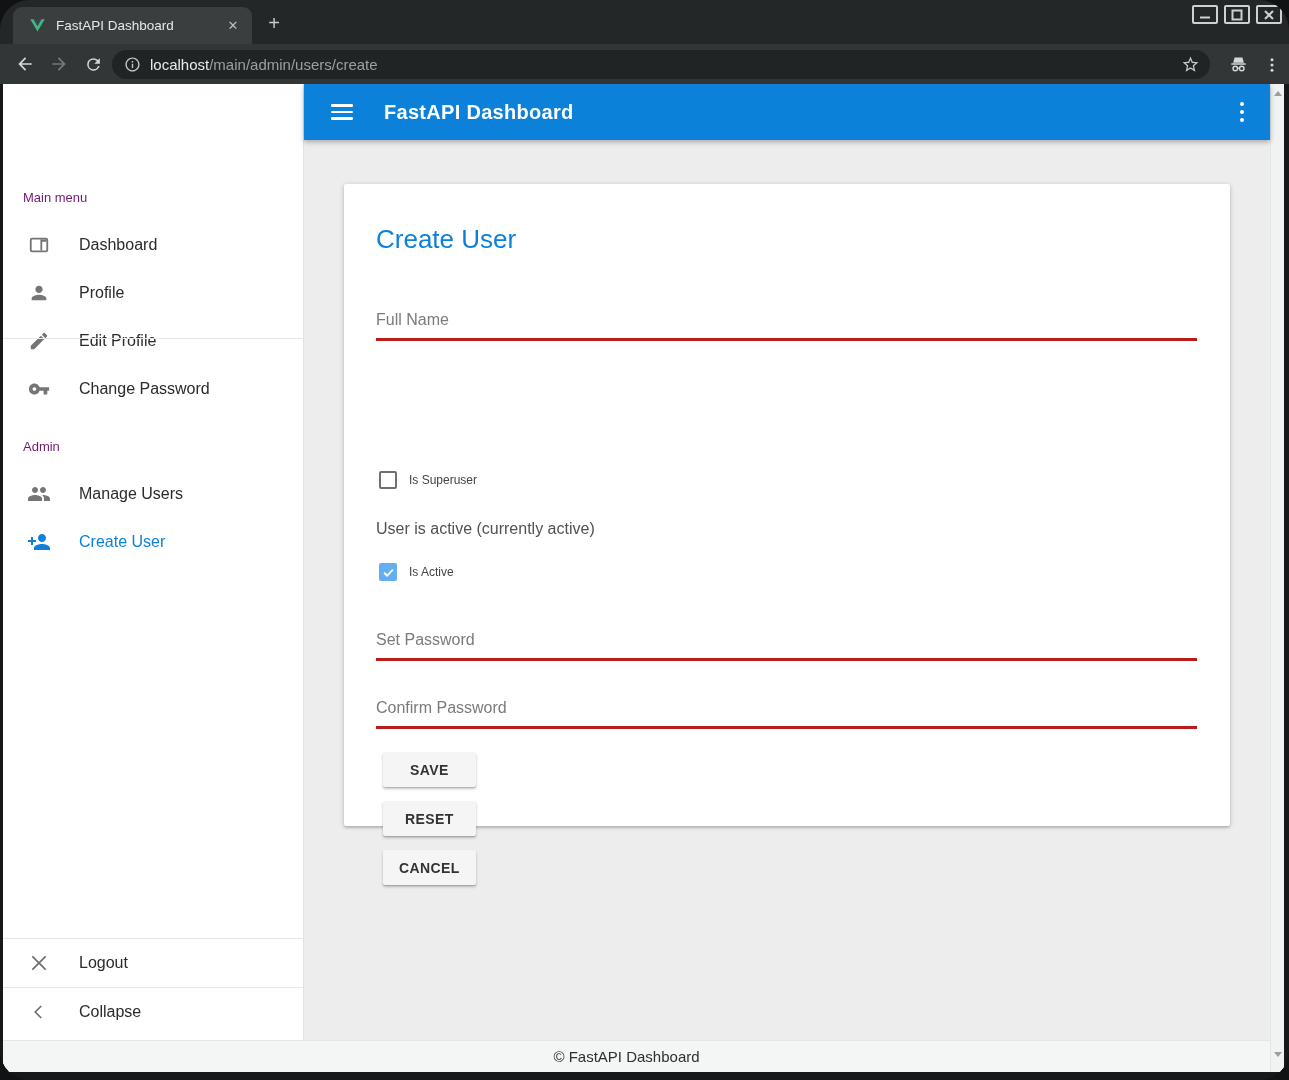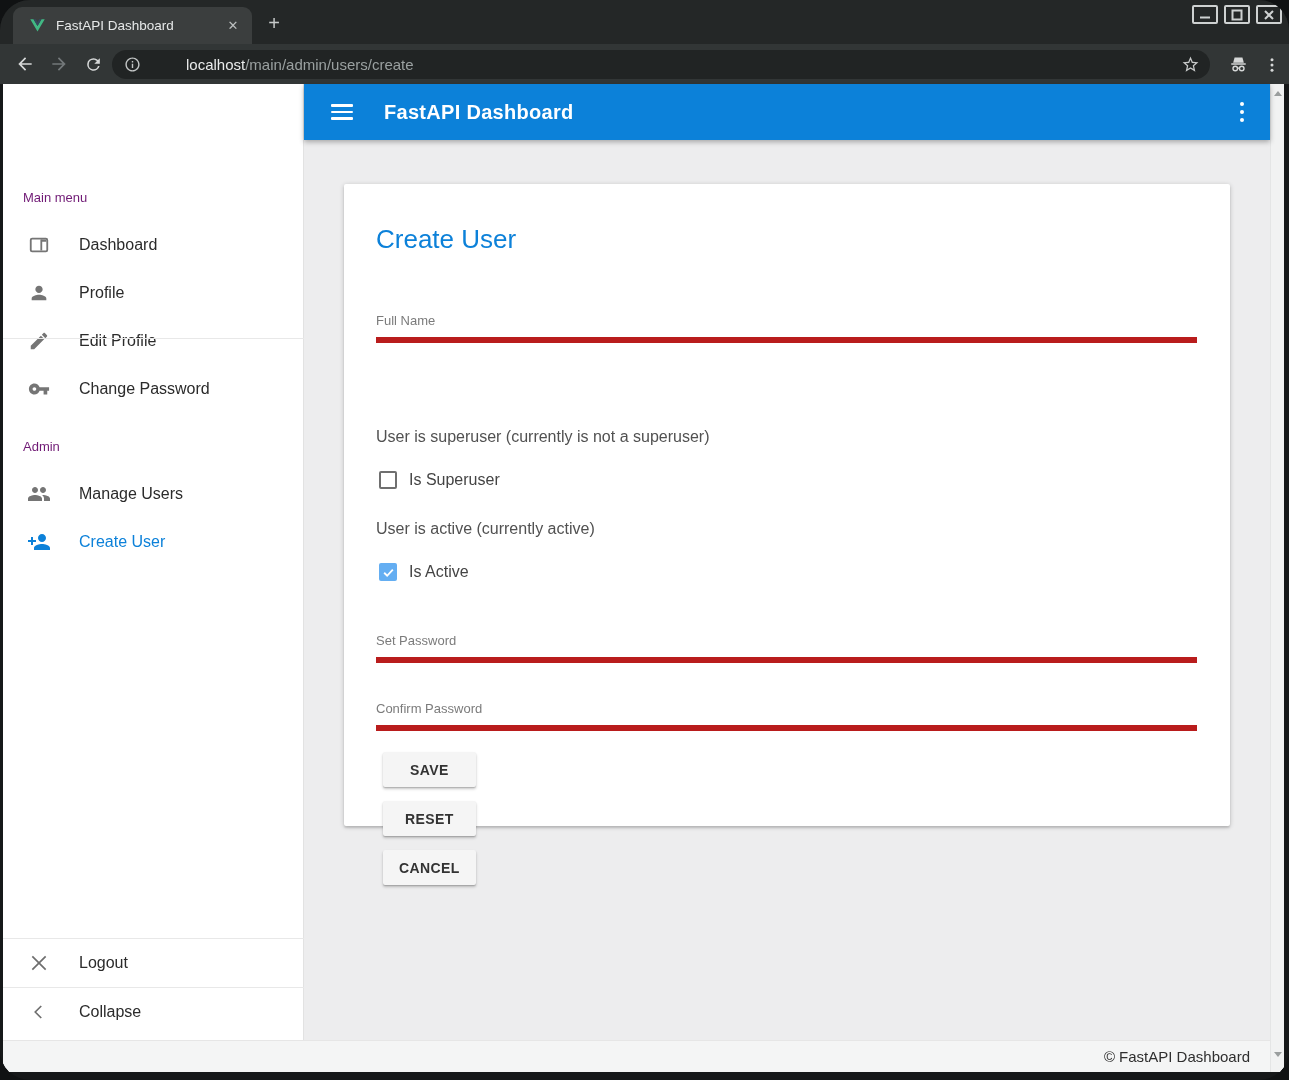--- a/index.html
+++ b/index.html
@@ -13,21 +13,21 @@
   .tab-title { flex:1; margin-left:10px; font-size:13.5px; color:#e6e8e8; white-space:nowrap; overflow:hidden; }
   .tab-close { width:18px; height:18px; color:#bcbfbf; font-size:13px; line-height:18px; text-align:center; cursor:default; }
   .new-tab { position:absolute; left:263px; top:13px; width:22px; height:22px; color:#c6c9c9; font-size:20px; line-height:21px; text-align:center; }
   .win-controls { position:absolute; right:7px; top:5px; display:flex; gap:6px; }
   .win-btn { width:26px; height:19px; border:2px solid #ced1d1; border-radius:2px; color:#ced1d1; display:flex; align-items:center; justify-content:center; font-size:11px; line-height:1; }
   .win-btn svg { display:block; }
 
   .toolbar { position:absolute; left:0; top:44px; width:1289px; height:40px; background:#323636; display:flex; align-items:center; }
   .nav-ico { width:24px; height:24px; margin-left:10px; display:flex; align-items:center; justify-content:center; }
   .nav-ico:first-child { margin-left:13px; }
-  .omnibox { position:absolute; left:112px; top:6px; width:1098px; height:29px; background:#212424; border-radius:15px; display:flex; align-items:center; padding:0 10px 0 12px;gap:36px; }
+  .omnibox { position:absolute; left:112px; top:6px; width:1098px; height:29px; background:#212424; border-radius:15px; display:flex; align-items:center; padding:0 10px 0 12px; }
   .omnibox .url { flex:1; margin-left:9px; font-size:15px; white-space:nowrap; overflow:hidden; }
   .url-host { color:#e9ebeb; }
   .url-path { color:#9aa0a0; }
   .tool-right { position:absolute; right:8px; top:6px; display:flex; align-items:center; height:29px; gap:14px; }
 
   
   .page { position:absolute; left:3px; top:84px; width:1281px; height:988px; background:#ffffff; }
 
   
   .scrollbar { position:absolute; right:0; top:0; width:14px; height:988px; background:#f1f2f2; border-left:1px solid #e4e5e5; }
@@ -50,33 +50,33 @@
   .hamburger span { display:block; width:22px; height:2.5px; background:#fff; border-radius:1px; }
   .appbar-title { margin-left:29px; color:#fff; font-size:20px; font-weight:700; letter-spacing:.3px; }
   .appbar-kebab { margin-left:auto; margin-right:26px; display:flex; flex-direction:column; gap:3.5px; align-items:center; }
   .appbar-kebab i { width:4.5px; height:4.5px; background:#fff; border-radius:50%; }
 
   
   .main { position:absolute; left:301px; top:56px; width:966px; height:900px; background:#ededee; }
   .card { position:absolute; left:40px; top:44px; width:886px; height:642px; background:#fff; border-radius:2px; box-shadow:0 1px 5px rgba(0,0,0,.2), 0 2px 2px rgba(0,0,0,.12); }
   .card-title { position:absolute; left:32px; top:40px; font-size:26px; color:#0c81d9; }
   .field { position:absolute; left:32px; width:821px; }
-  .field input { width:100%; border:none; outline:none; border-bottom:6px solid #b91c1c; background:transparent; font-family:"Liberation Sans",sans-serif; font-size:13px; color:#333; padding:0 0 9px 0; }
+  .field input { width:100%; border:none; outline:none; border-bottom:3px solid #b91c1c; background:transparent; font-family:"Liberation Sans",sans-serif; font-size:16px; color:#333; padding:0 0 9px 0; }
   .field input::placeholder { color:#7b7b7b; opacity:1; }
   .note { position:absolute; left:32px; font-size:16px; color:#515151; }
   .check-row { position:absolute; left:35px; display:flex; align-items:center; }
   .checkbox { width:18px; height:18px; border-radius:2px; }
   .checkbox.unchecked { border:2px solid #6f6f6f; background:#fff; }
   .checkbox.checked { background:#64aef2; display:flex; align-items:center; justify-content:center; }
-  .check-row .clbl { margin-left:12px; font-size:16px; color:#444; }
+  .check-row .clbl { margin-left:12px; font-size:12px; color:#444; }
   .btn-row { position:absolute; left:39px; top:568px; display:flex; gap:14px;flex-direction:column; }
   .btn { min-width:88px; height:35px; padding:0 16px; background:#f5f5f5; border:none; border-radius:2px; box-shadow:0 2px 3px rgba(0,0,0,.22), 0 1px 1px rgba(0,0,0,.14); font-family:"Liberation Sans",sans-serif; font-size:14px; font-weight:700; letter-spacing:.4px; color:#333; cursor:pointer; }
 
   
-  .footer { position:absolute; left:0; top:956px; width:1281px; height:32px; background:#f4f5f5; border-top:1px solid #e6e6e6; display:flex; align-items:center; justify-content:flex-end; padding-right:34px; font-size:15px; color:#2f2f2f; }
+  .footer { position:absolute; left:0; top:956px; width:1281px; height:32px; background:#f4f5f5; border-top:1px solid #e6e6e6; display:flex; align-items:center; justify-content:center; padding-right:34px; font-size:15px; color:#2f2f2f; }
 </style>
 </head>
 <body>
 
 <div class="screen">
 
   <div class="titlebar">
     <div class="tab">
       <svg class="tab-favicon" viewBox="0 0 24 24">
         <path fill="#41b883" d="M12 20.5 1.8 3h4.6L12 12.8 17.6 3h4.6L12 20.5z"></path>
@@ -252,21 +252,20 @@
 
     <div class="main">
       <div class="card">
         <div class="card-title">Create User</div>
 
         <div class="field" style="top:127px">
           <input type="text" placeholder="Full Name" style="">
         </div>
 
 
-        <div class="note" style="top:244px">User is superuser (currently is not a superuser)</div>
 
         <div class="check-row" style="top:287px">
           <span class="checkbox unchecked"></span>
           <span class="clbl">Is Superuser</span>
         </div>
 
         <div class="note" style="top:336px">User is active (currently active)</div>
 
         <div class="check-row" style="top:379px">
           <span class="checkbox checked">

